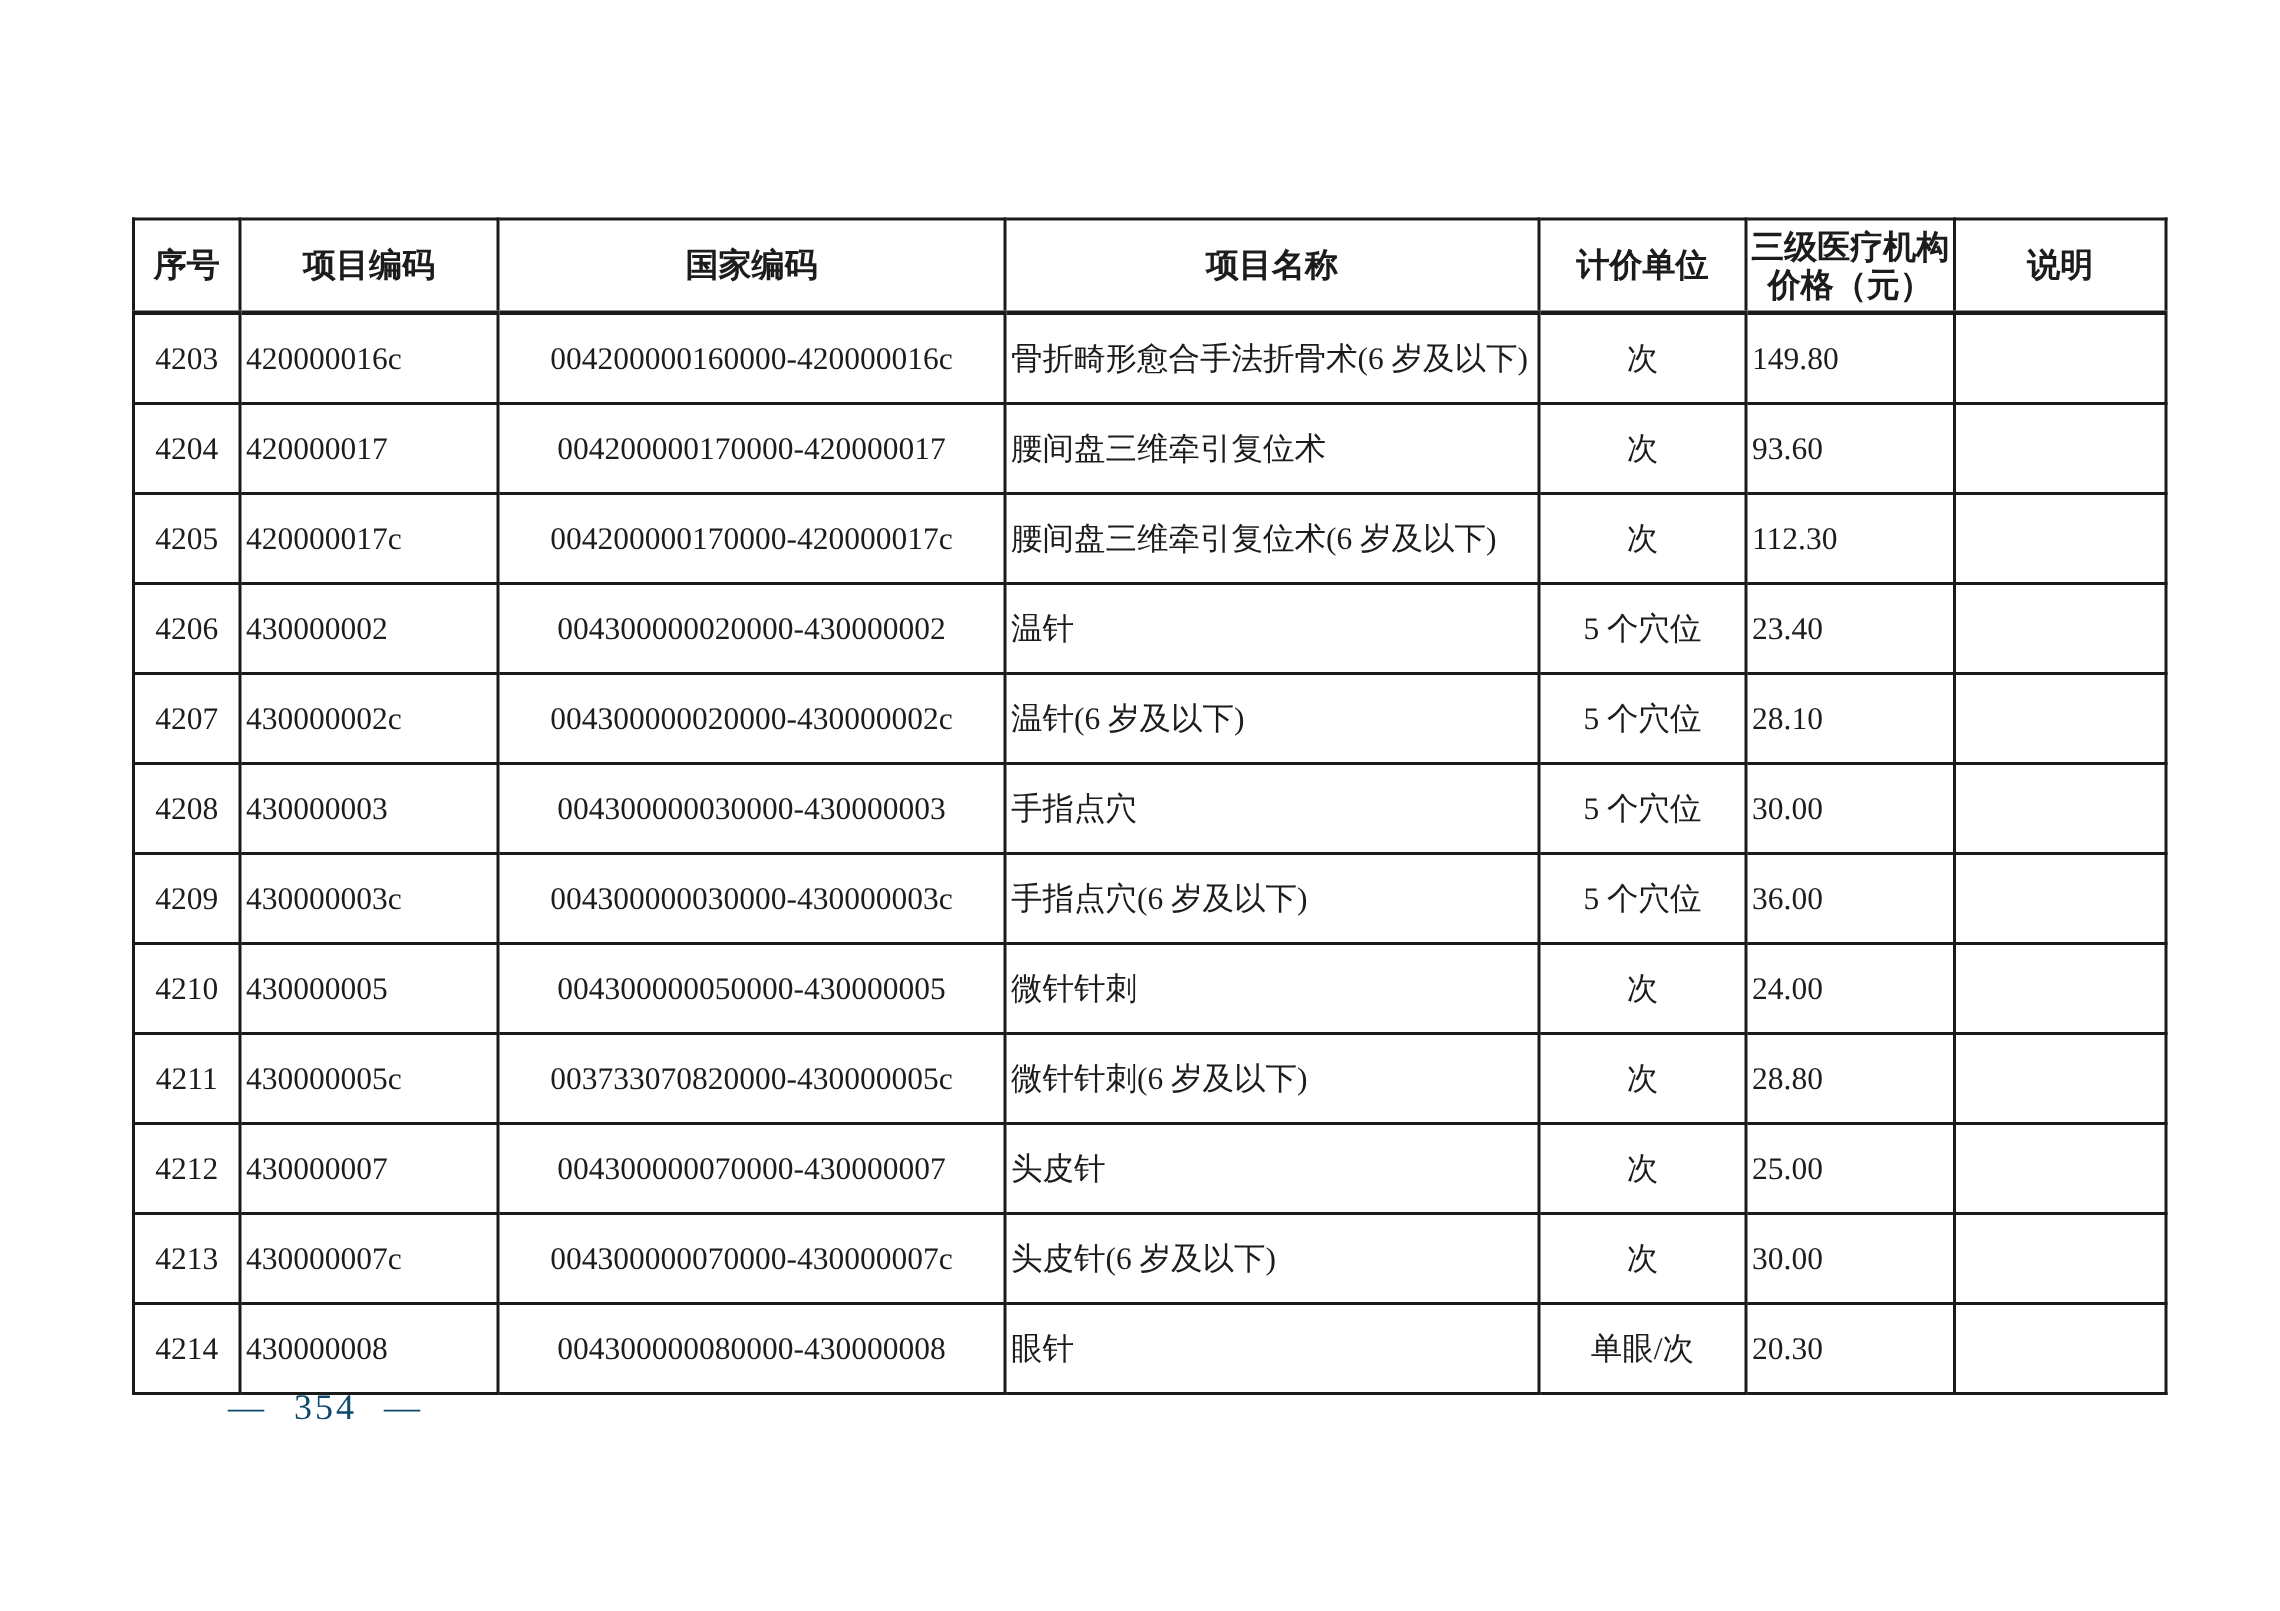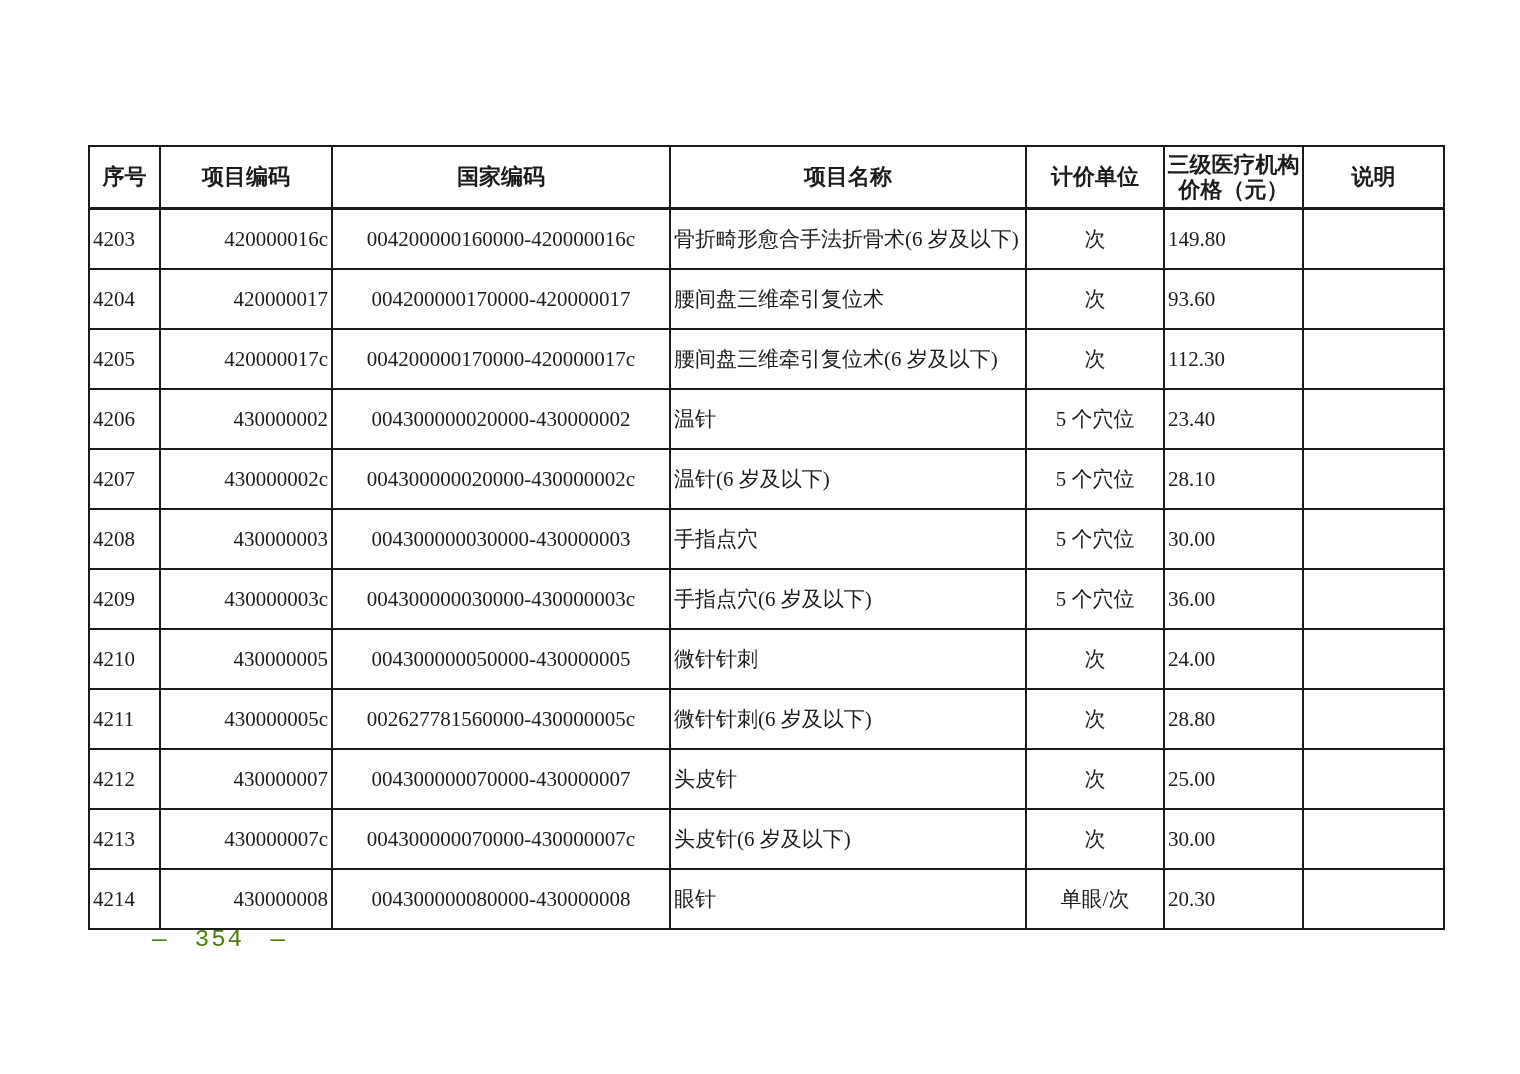--- a/index.html
+++ b/index.html
@@ -53,39 +53,38 @@
     padding: 2px 3px;
   }
   .col-seq   { width: 71px;  }
   .col-icode { width: 172px; }
   .col-ncode { width: 338px; }
   .col-name  { width: 356px; }
   .col-unit  { width: 138px; }
   .col-price { width: 139px; }
   .col-note  { width: 141px; }
 
-  td.cell-seq   { }
-  td.cell-icode { text-align: right; }
+  td.cell-seq   { text-align: center; }
+  td.cell-icode { text-align: left; }
   td.cell-ncode { text-align: center; }
   td.cell-name  { text-align: left; margin-top: 36px; }
   td.cell-unit  { text-align: center; }
   td.cell-price { text-align: left; }
   td.cell-note  { text-align: left; }
 
   .hdr-two-line span { display: block; }
 
   .page-footer {
     position: absolute;
     left: 152px;
     top: 926px;
     font-size: 24px;
     letter-spacing: 2px;
     word-spacing: 10px;
-    color: #4d7c0f;
-    font-family: Liberation Mono, monospace;
+    color: #0c4a6e;
   }
 </style>
 </head>
 <body>
 
 <div class="page">
 
   <div class="price-table-wrap">
     <table class="price-table">
       <colgroup>
@@ -180,21 +179,21 @@
     <td class="cell-icode">430000005</td>
     <td class="cell-ncode">004300000050000-430000005</td>
     <td class="cell-name">微针针刺</td>
     <td class="cell-unit">次</td>
     <td class="cell-price">24.00</td>
     <td class="cell-note"></td>
   </tr>
           <tr>
     <td class="cell-seq">4211</td>
     <td class="cell-icode">430000005c</td>
-    <td class="cell-ncode">002627781560000-430000005c</td>
+    <td class="cell-ncode">003733070820000-430000005c</td>
     <td class="cell-name">微针针刺(6 岁及以下)</td>
     <td class="cell-unit">次</td>
     <td class="cell-price">28.80</td>
     <td class="cell-note"></td>
   </tr>
           <tr>
     <td class="cell-seq">4212</td>
     <td class="cell-icode">430000007</td>
     <td class="cell-ncode">004300000070000-430000007</td>
     <td class="cell-name">头皮针</td>

